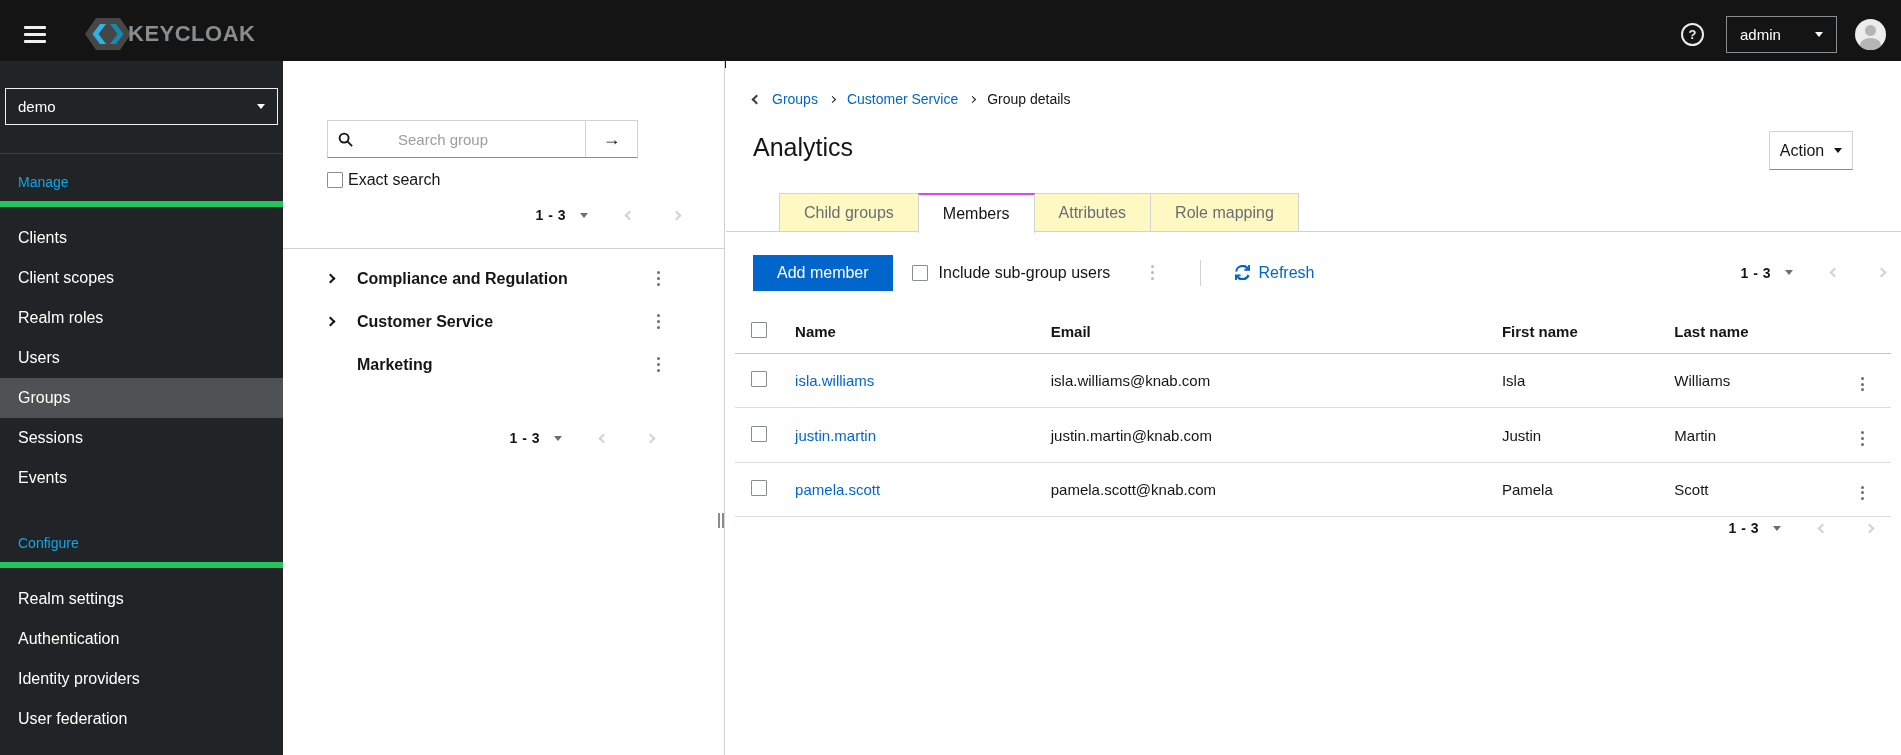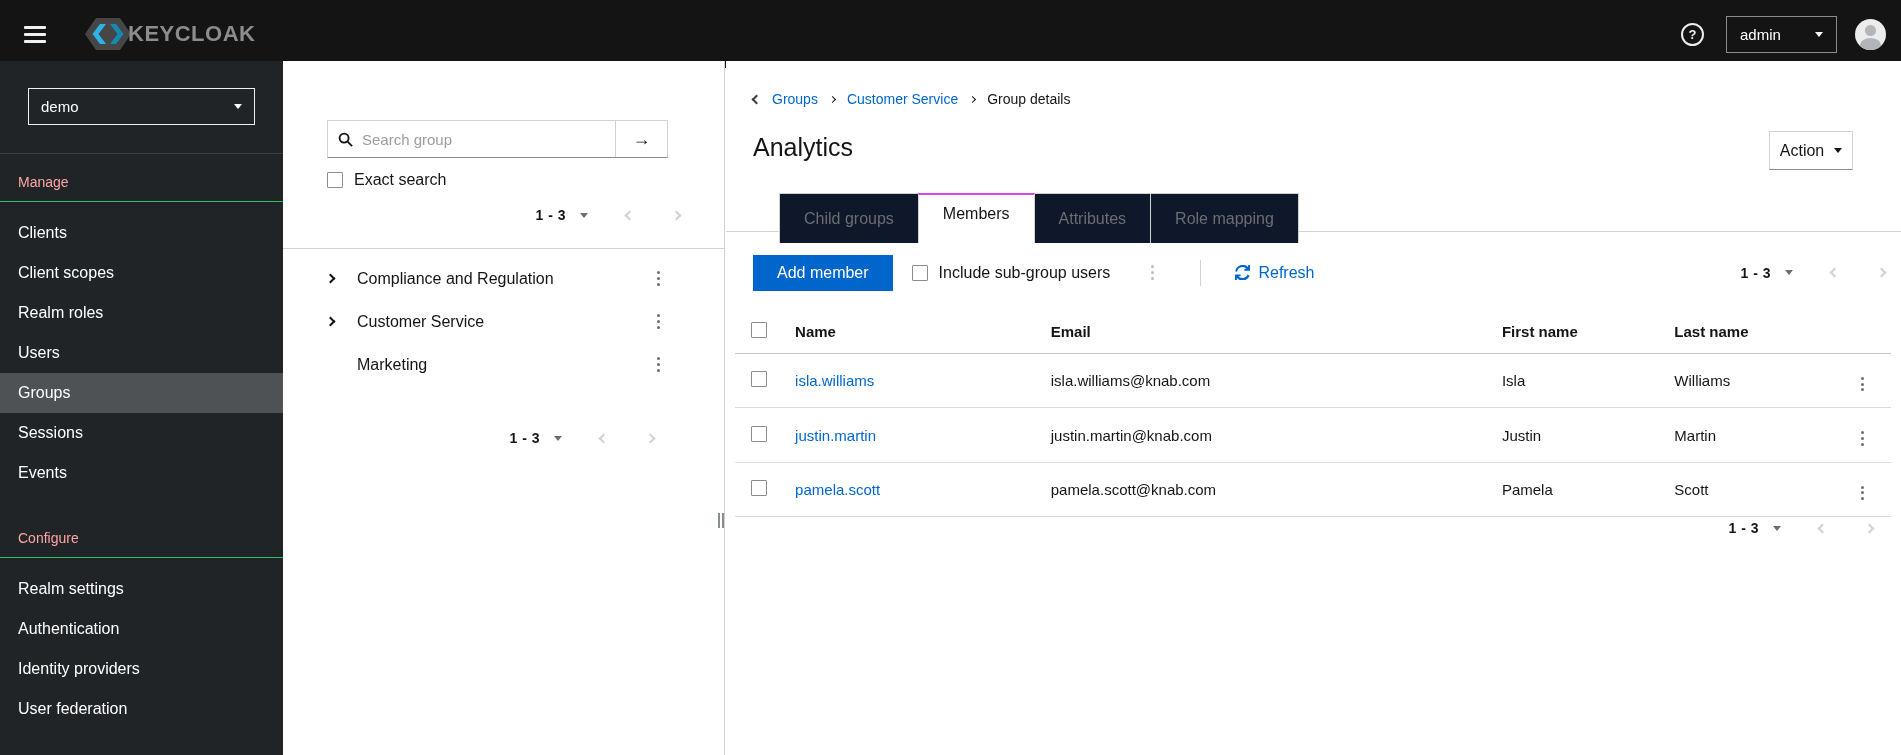--- a/index.html
+++ b/index.html
@@ -48,48 +48,48 @@
   .admin-box .caret { margin-left:auto; color:#fff; }
   .avatar { margin:0 15px 0 18px; width:31px; height:31px; border-radius:50%;
             background:#ececec; position:relative; overflow:hidden; cursor:pointer; }
   .avatar .head { position:absolute; left:10px; top:6px; width:11px; height:11px;
                   border-radius:50%; background:#b3b6b9; }
   .avatar .body { position:absolute; left:5px; top:19px; width:21px; height:14px;
                   border-radius:50% 50% 0 0; background:#b3b6b9; }
 
   
   .sidebar { position:absolute; left:0; top:61px; bottom:0; width:283px; background:#212427; }
-  .realm-area { padding:27px 28px 28px; border-bottom:1px solid #3c3f42; }
+  .realm-area { padding:27px 5px 28px; border-bottom:1px solid #3c3f42; }
   .realm-box { height:37px; border:1px solid #f0f0f0; display:flex; align-items:center;
                padding:0 12px; color:#fff; font-size:15px; cursor:pointer; }
   .realm-box .caret { margin-left:auto; color:#fff; }
-  .nav-title { padding:20px 18px 11px; font-size:14px; color:#fca5a5;
-               border-bottom:1px solid #22c55e; }
+  .nav-title { padding:20px 18px 11px; font-size:14px; color:#0ea5e9;
+               border-bottom:6px solid #22c55e; }
   .nav-title.second { padding-top:37px; }
   .nav-list { list-style:none; margin-top:11px; }
   .nav-list li { height:40px; display:flex; align-items:center; padding:0 18px;
                  color:#fff; font-size:16px; cursor:pointer; }
   .nav-list li.selected { background:#4f5255; }
 
   
   .tree-panel { position:absolute; left:283px; top:61px; bottom:0; width:442px;
                 background:#fff; border-right:1px solid #d2d2d2; }
-  .search-row { position:absolute; left:44px; top:59px; width:341px; height:38px;
-                display:flex; border:1px solid #d2d2d2; border-bottom-color:#8a8d90; background:#fff; }
+  .search-row { position:absolute; left:44px; top:59px; width:311px; height:38px;
+                display:flex; border:1px solid #d2d2d2; border-bottom-color:#8a8d90; background:#fff;gap:36px; }
   .search-ico { flex:none; width:34px; display:flex; align-items:center; justify-content:center; }
   .search-row input { flex:1; border:0; outline:none; font-size:15px; color:#151515; min-width:0;
                       font-family:"Liberation Sans",sans-serif; }
   .search-row input::placeholder { color:#9a9da0; }
   .search-go { flex:none; width:52px; border:0; border-left:1px solid #d2d2d2; background:#fff;
                font-size:18px; color:#151515; cursor:pointer; }
-  .exact-row { position:absolute; left:44px; top:110px; display:flex; align-items:center; gap:11px;
+  .exact-row { position:absolute; left:44px; top:110px; display:flex; align-items:center; gap:5px;
                font-size:16px; }
   .pager-top { position:absolute; right:44px; top:146px; }
   .panel-divider { position:absolute; left:0; right:0; top:187px; border-top:1px solid #d2d2d2; }
-  .tree { position:absolute; left:0; right:16px; top:196px; }
+  .tree { position:absolute; left:0; right:16px; top:196px;font-weight:bold; }
   .tree-row { height:43px; display:flex; align-items:center; padding:0 44px; }
   .tree-row .tog { width:16px; color:#151515; display:flex; cursor:pointer; }
   .tree-row .tog .chev { border-width:2px; }
   .tree-row .lbl { margin-left:14px; font-size:16px; cursor:pointer; }
   .tree-row .kebab { margin-left:auto; }
   .pager-bottom { position:absolute; right:70px; top:369px; }
   .drag-handle { position:absolute; left:435px; top:452px; display:flex; gap:2px; cursor:col-resize; }
   .drag-handle i { width:1.8px; height:15px; background:#8a8d90; }
 
   
@@ -99,22 +99,22 @@
   .breadcrumb .back { color:#3c3f42; border-width:2px; cursor:pointer; }
   .crumb-current { color:#151515; }
   .page-title { position:absolute; left:27px; top:72px; font-size:25px; font-weight:400; }
   .action-btn { position:absolute; right:48px; top:70px; width:84px; height:39px; background:#fff;
                 border:1px solid #d2d2d2; border-bottom-color:#8a8d90; display:flex;
                 align-items:center; justify-content:center; gap:10px; font-size:16px; cursor:pointer; }
   .action-btn .caret { color:#151515; }
 
   .tabs-row { position:absolute; left:0; right:0; top:132px; height:39px;
               border-bottom:1px solid #d2d2d2; display:flex; padding-left:53px; }
-  .tab { height:50px; padding:0 24px; display:flex; align-items:center; font-size:16px;
-         background:#0f172a; color:#6a6e73; border:1px solid #d2d2d2; border-bottom:0;
+  .tab { height:38px; padding:0 24px; display:flex; align-items:center; font-size:16px;
+         background:#fef9c3; color:#6a6e73; border:1px solid #d2d2d2; border-bottom:0;
          margin-right:-1px; cursor:pointer; }
   .tab.active { background:#fff; color:#151515; border-top:2px solid #d946ef;
                 height:40px; z-index:2; }
 
   .toolbar { position:absolute; left:0; right:0; top:172px; height:63px; display:flex;
              align-items:center; padding:16px 16px 0 27px; }
   .btn-primary { height:36px; padding:0 24px; background:#0066cc; color:#fff; border:0;
                  font-size:16px; font-family:"Liberation Sans",sans-serif; cursor:pointer; }
   .inc-sub { display:flex; align-items:center; gap:11px; margin-left:19px; font-size:16px; }
   .toolbar .kebab { margin-left:37px; }

